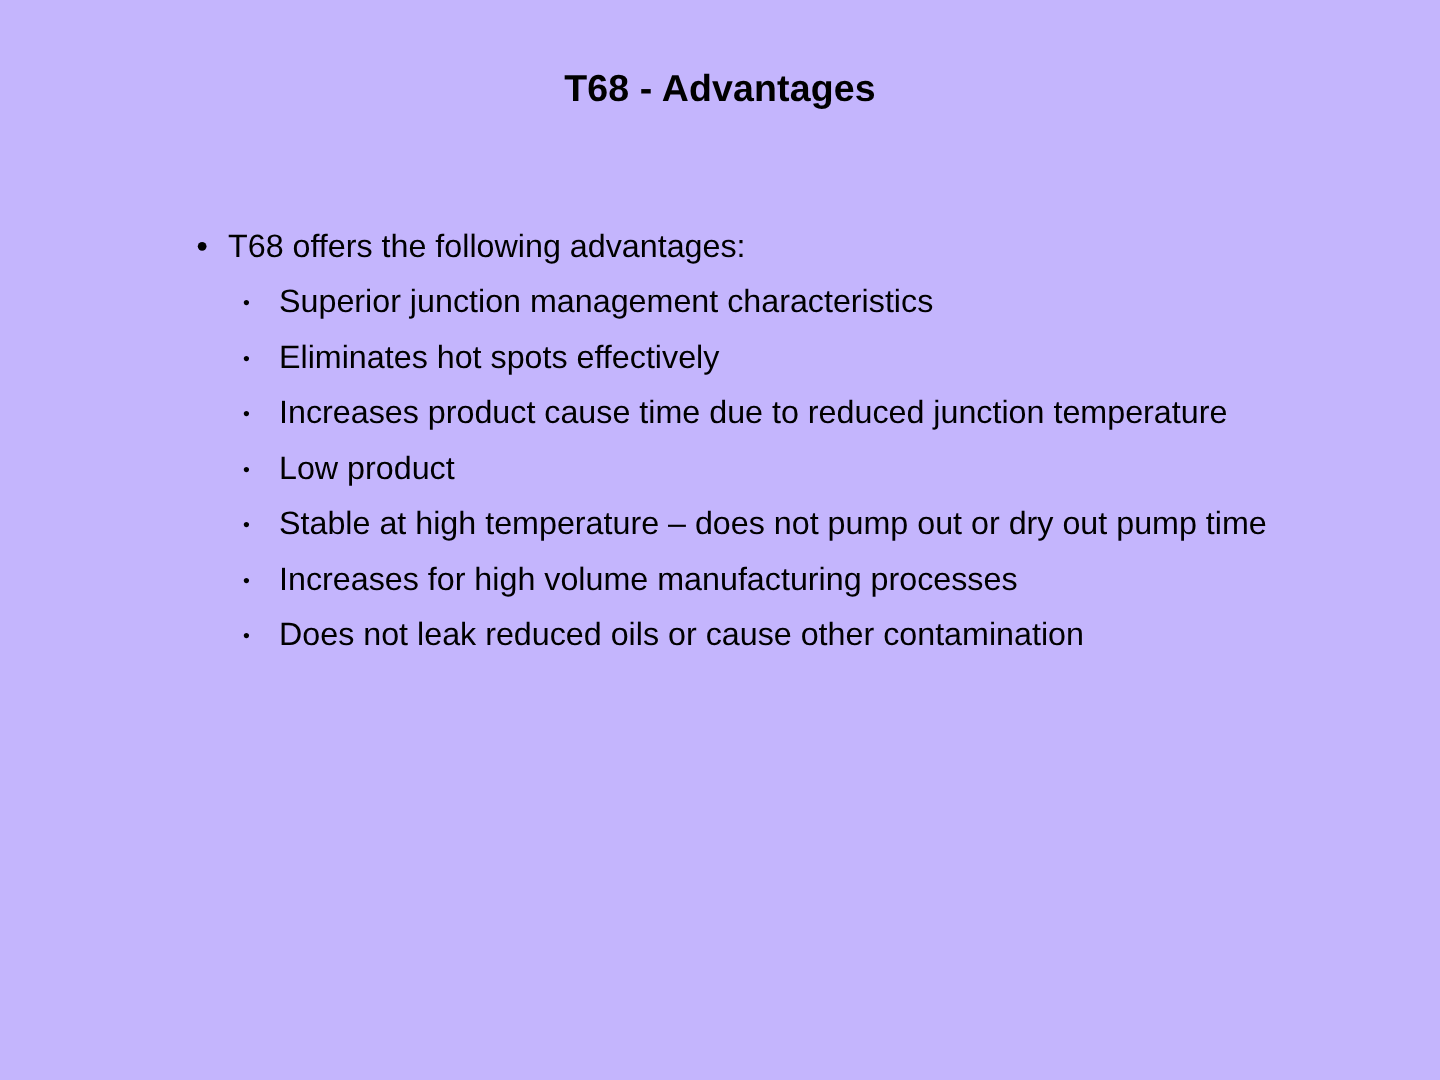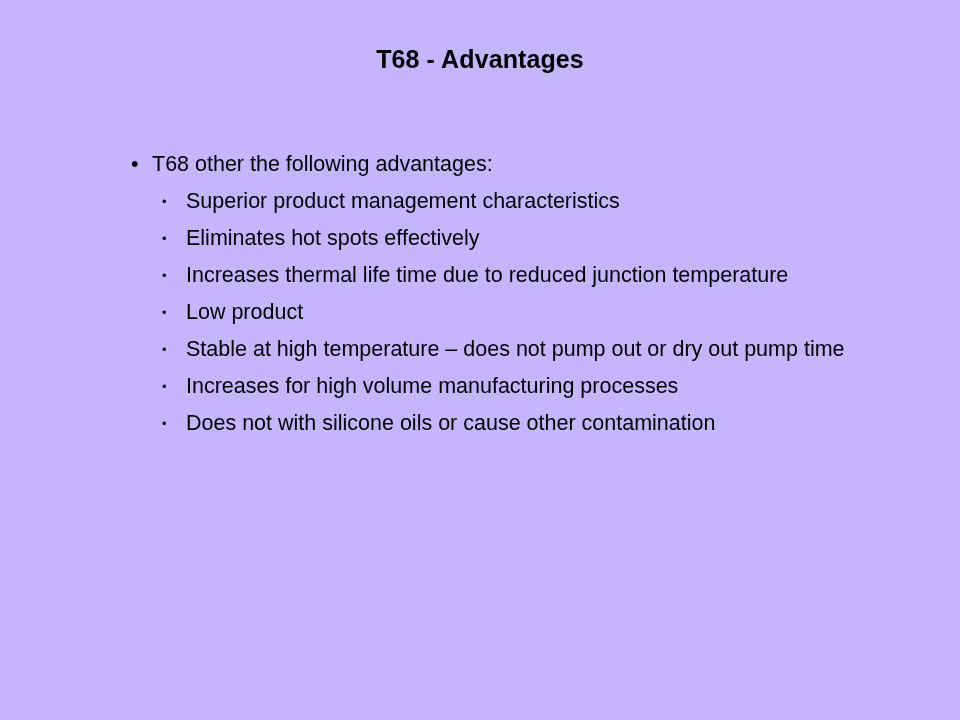--- a/index.html
+++ b/index.html
@@ -83,54 +83,54 @@
 
 <div class="slide">
 
   <div class="slide-title">T68 - Advantages</div>
 
   <div class="body-block">
     <ul class="bullets">
 
       <li class="bullet level-1">
         <span class="marker">•</span>
-        <span class="bullet-text">T68 other the following advantages:</span>
+        <span class="bullet-text">T68 offers the following advantages:</span>
       </li>
 
       <li class="bullet level-2">
         <span class="marker">•</span>
-        <span class="bullet-text">Superior product management characteristics</span>
+        <span class="bullet-text">Superior junction management characteristics</span>
       </li>
 
       <li class="bullet level-2">
         <span class="marker">•</span>
         <span class="bullet-text">Eliminates hot spots effectively</span>
       </li>
 
       <li class="bullet level-2">
         <span class="marker">•</span>
-        <span class="bullet-text">Increases thermal life time due to reduced junction temperature</span>
+        <span class="bullet-text">Increases product cause time due to reduced junction temperature</span>
       </li>
 
       <li class="bullet level-2">
         <span class="marker">•</span>
         <span class="bullet-text">Low product</span>
       </li>
 
       <li class="bullet level-2">
         <span class="marker">•</span>
         <span class="bullet-text">Stable at high temperature – does not pump out or dry out pump time</span>
       </li>
 
       <li class="bullet level-2">
         <span class="marker">•</span>
         <span class="bullet-text">Increases for high volume manufacturing processes</span>
       </li>
 
       <li class="bullet level-2">
         <span class="marker">•</span>
-        <span class="bullet-text">Does not with silicone oils or cause other contamination</span>
+        <span class="bullet-text">Does not leak reduced oils or cause other contamination</span>
       </li>
 
     </ul>
   </div>
 
 </div>
 
 </body></html>

